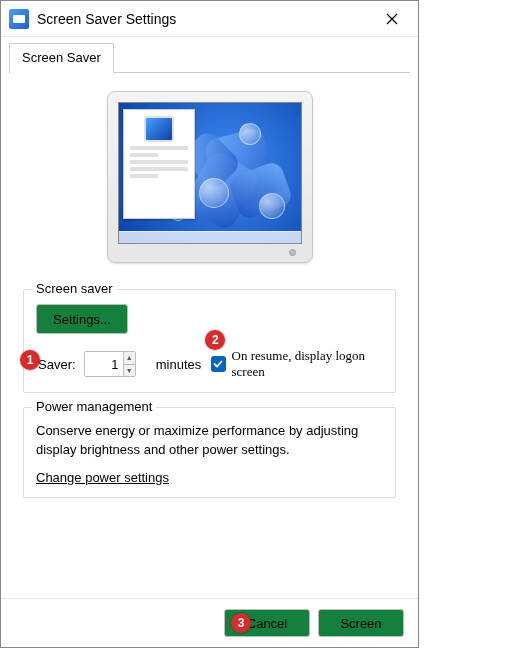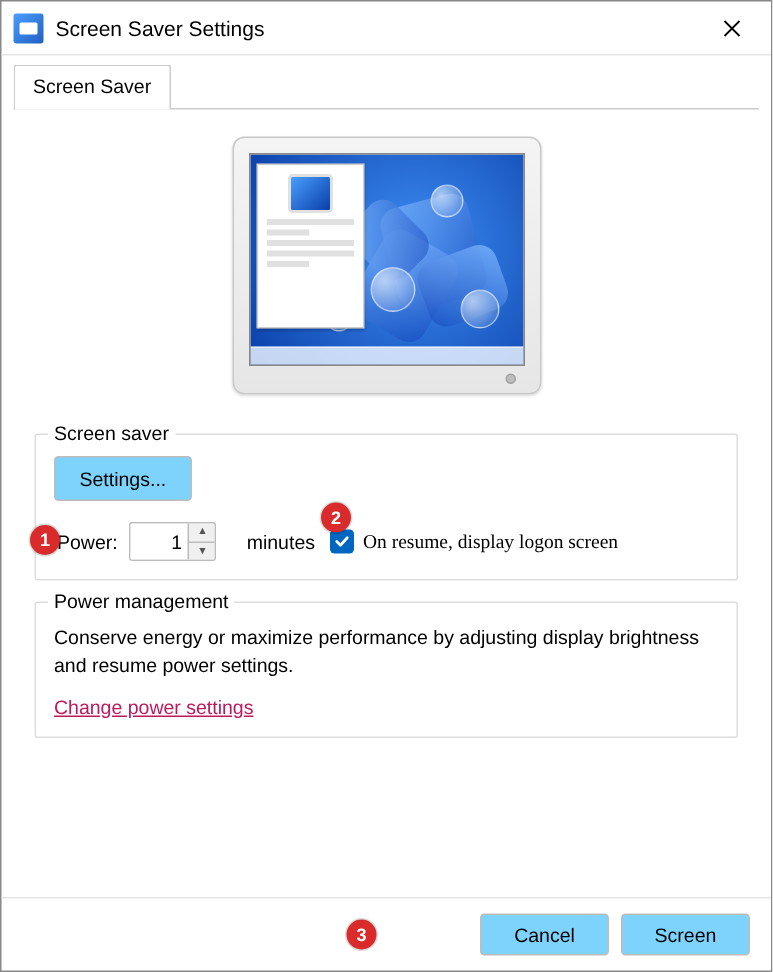--- a/index.html
+++ b/index.html
@@ -5,21 +5,21 @@
 * { box-sizing: border-box; margin: 0; padding: 0; }
 body {
   font-family: "Segoe UI", Tahoma, sans-serif;
   font-size: 13px;
   background: #fff;
   width: 515px;
   height: 648px;
   overflow: hidden;
 }
 .window {
-  width: 515px;
+  width: 419px;
   height: 648px;
   border: 1px solid #888;
   background: #fff;
   display: flex;
   flex-direction: column;
 }
 .titlebar {
   display: flex;
   align-items: center;
   height: 36px;
@@ -135,21 +135,21 @@
 .dropdown {
   flex: 1;
   display: flex; align-items: center; justify-content: space-between;
   border: 1px solid #bcbcbc; border-radius: 3px;
   height: 30px; padding: 0 8px;
   background: #fff;
 }
 .dropdown .chev { font-size: 11px; color: #555; }
 .btn {
   border: 1px solid #bcbcbc; border-radius: 3px;
-  background: #7dd3fc; height: 30px;
+  background: #15803d; height: 30px;
   padding: 0 16px; font-family: inherit; font-size: 13px;
   cursor: pointer; min-width: 88px;
 }
 .row2 { margin-top: 14px; position: relative; }
 .wait-label { margin-left: 2px; }
 .spin {
   display: flex; align-items: stretch;
   width: 58px; height: 26px;
   border: 1px solid #bcbcbc; border-radius: 2px;
   overflow: hidden;
@@ -171,21 +171,21 @@
 .minutes { margin-left: 12px; }
 .checkbox {
   width: 16px; height: 16px;
   border-radius: 3px; background: #0067c0;
   display: flex; align-items: center; justify-content: center;
   color: #fff; font-size: 11px; font-weight: bold;
   cursor: pointer; margin-left: 2px;
 }
 .resume-label { cursor: pointer; font-family: Liberation Serif, serif; }
 .pm-text { font-size: 13px; line-height: 1.45; margin-bottom: 10px; }
-.link { color: #be185d; text-decoration: underline; cursor: pointer; }
+.link { color: #000000; text-decoration: underline; cursor: pointer; }
 .footer {
   display: flex; justify-content: flex-end; gap: 8px;
   padding: 10px 14px;
   border-top: 1px solid #e5e5e5;
   position: relative;
 }
 .footer .btn { min-width: 86px; height: 28px; }
 .callout {
   position: absolute; width: 20px; height: 20px;
   background: #d92b2b; border-radius: 50%;
@@ -242,21 +242,21 @@
 
     <div class="group">
       <div class="group-label">Screen saver</div>
 
       <div class="row">
         <button class="btn">Settings...</button>
       </div>
 
       <div class="row row2">
         <div class="callout" style="left:-16px; top:2px;">1</div>
-        <span class="wait-label">Power:</span>
+        <span class="wait-label">Saver:</span>
         <div class="spin">
           <input value="1" style="">
           <div class="spin-arrows">
             <div>▲</div>
             <div>▼</div>
           </div>
         </div>
         <span class="minutes">minutes</span>
 
         <div style="position:relative; display:flex; align-items:center; gap:6px;">
@@ -266,21 +266,21 @@
                 <path d="M1.5 5 L4 7.5 L8.5 2.5" stroke="#fff" stroke-width="1.8" fill="none" stroke-linecap="round" stroke-linejoin="round"></path>
               </svg>
           </div>
           <span class="resume-label">On resume, display logon screen</span>
         </div>
       </div>
     </div>
 
     <div class="group">
       <div class="group-label">Power management</div>
-      <div class="pm-text">Conserve energy or maximize performance by adjusting display brightness and resume power settings.</div>
+      <div class="pm-text">Conserve energy or maximize performance by adjusting display brightness and other power settings.</div>
       <span class="link">Change power settings</span>
     </div>
 
   </div>
 
   <div class="footer">
     <div class="callout" style="left:230px; top:14px;">3</div>
     <button class="btn">Cancel</button>
     <button class="btn">Screen</button>
   </div>

